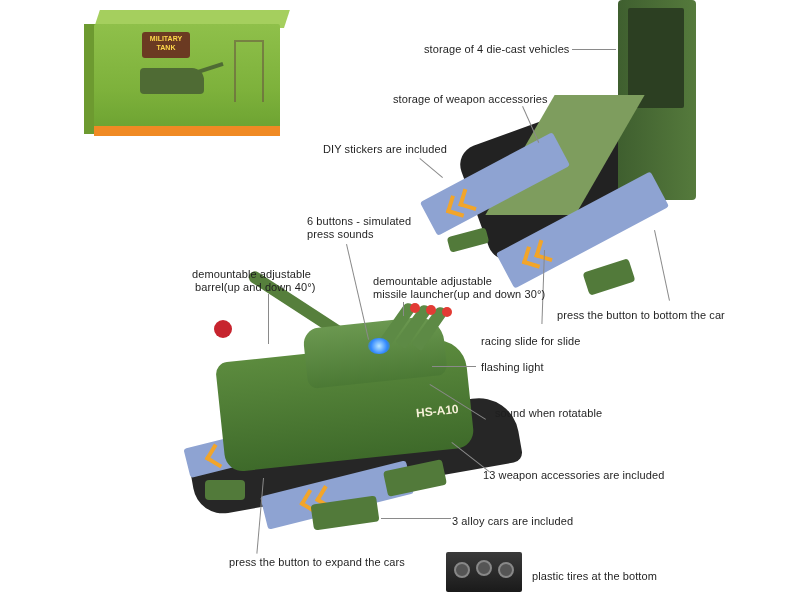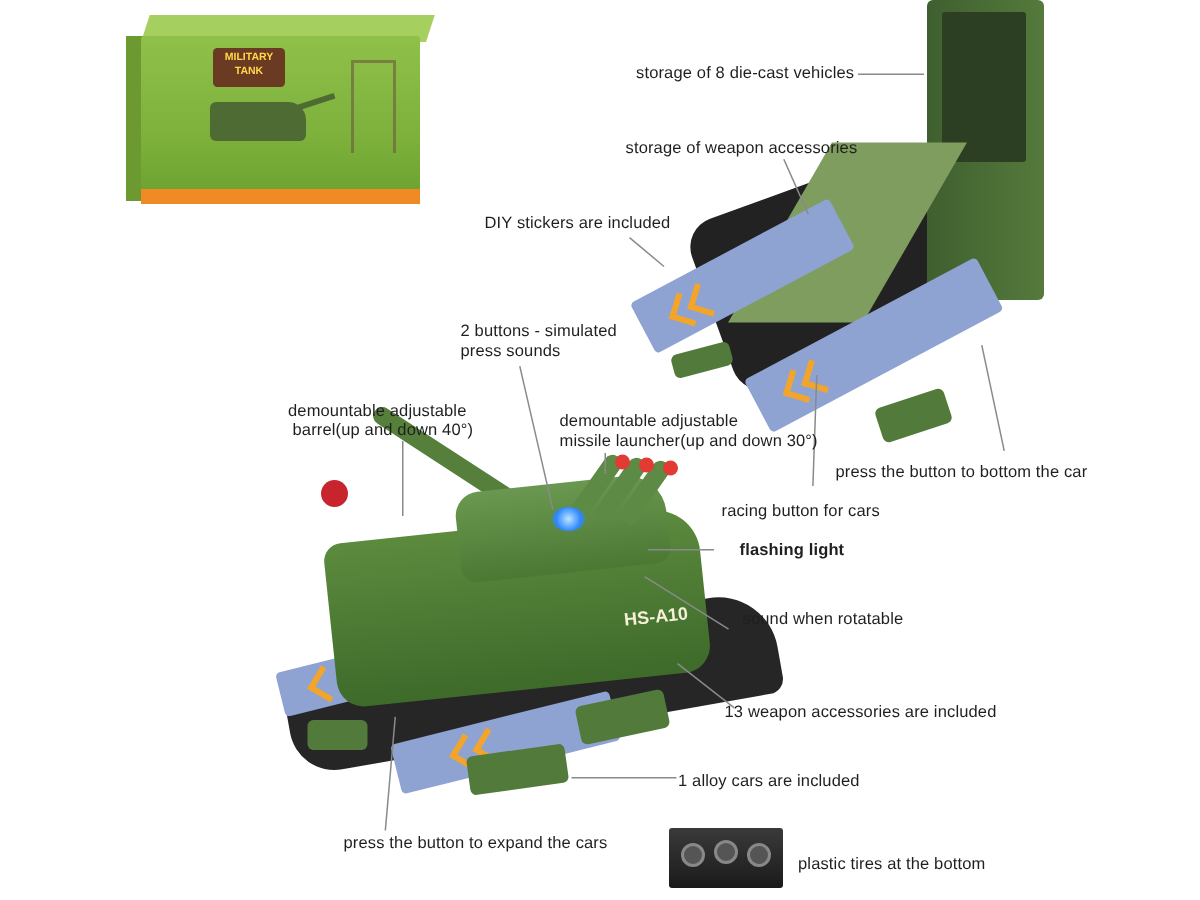--- a/index.html
+++ b/index.html
@@ -113,37 +113,37 @@
 <div class="leader" style="left:269px;top:294px;width:50px;transform:rotate(90deg);"></div>
 <div class="leader" style="left:404px;top:302px;width:14px;transform:rotate(90deg);"></div>
 <div class="leader" style="left:655px;top:230px;width:72px;transform:rotate(78deg);"></div>
 <div class="leader" style="left:545px;top:250px;width:74px;transform:rotate(92deg);"></div>
 <div class="leader" style="left:432px;top:366px;width:44px;"></div>
 <div class="leader" style="left:430px;top:384px;width:66px;transform:rotate(32deg);"></div>
 <div class="leader" style="left:452px;top:442px;width:48px;transform:rotate(38deg);"></div>
 <div class="leader" style="left:381px;top:518px;width:70px;"></div>
 <div class="leader" style="left:264px;top:478px;width:76px;transform:rotate(95deg);"></div>
 
-<div class="label" style="left:424px;top:43px;">storage of  8 die-cast vehicles</div>
-<div class="label" style="left:393px;top:93px;margin-left:24px;">storage of weapon accessories</div>
+<div class="label" style="left:424px;top:43px;">storage of  4 die-cast vehicles</div>
+<div class="label" style="left:393px;top:93px;">storage of weapon accessories</div>
 <div class="label" style="left:323px;top:143px;text-align:right;">DIY stickers are included</div>
 <div class="label" style="left:307px;top:215px;">
-  <div>2 buttons - simulated</div>
+  <div>6 buttons - simulated</div>
   <div>press sounds</div>
 </div>
 <div class="label" style="left:192px;top:268px;">
   <div>demountable adjustable</div>
   <div style="padding-left:3px">barrel(up and down 40°)</div>
 </div>
 <div class="label" style="left:373px;top:275px;">
   <div>demountable adjustable</div>
   <div>missile launcher(up and down 30°)</div>
 </div>
 <div class="label" style="left:557px;top:309px;">press the button to bottom the car</div>
-<div class="label" style="left:481px;top:335px;">racing button for cars</div>
-<div class="label" style="left:493px;top:361px;font-weight:bold;">flashing light</div>
+<div class="label" style="left:481px;top:335px;">racing slide for slide</div>
+<div class="label" style="left:481px;top:361px;">flashing light</div>
 <div class="label" style="left:492px;top:407px;">
   <div style="padding-left:3px">sound when rotatable</div>
 </div>
 <div class="label" style="left:483px;top:469px;">13 weapon accessories are included</div>
-<div class="label" style="left:452px;top:515px;">1 alloy cars are included</div>
+<div class="label" style="left:452px;top:515px;">3 alloy cars are included</div>
 <div class="label" style="left:229px;top:556px;">press the button to expand the cars</div>
 <div class="label" style="left:532px;top:570px;">plastic tires at the bottom</div>
 
 </body></html>

